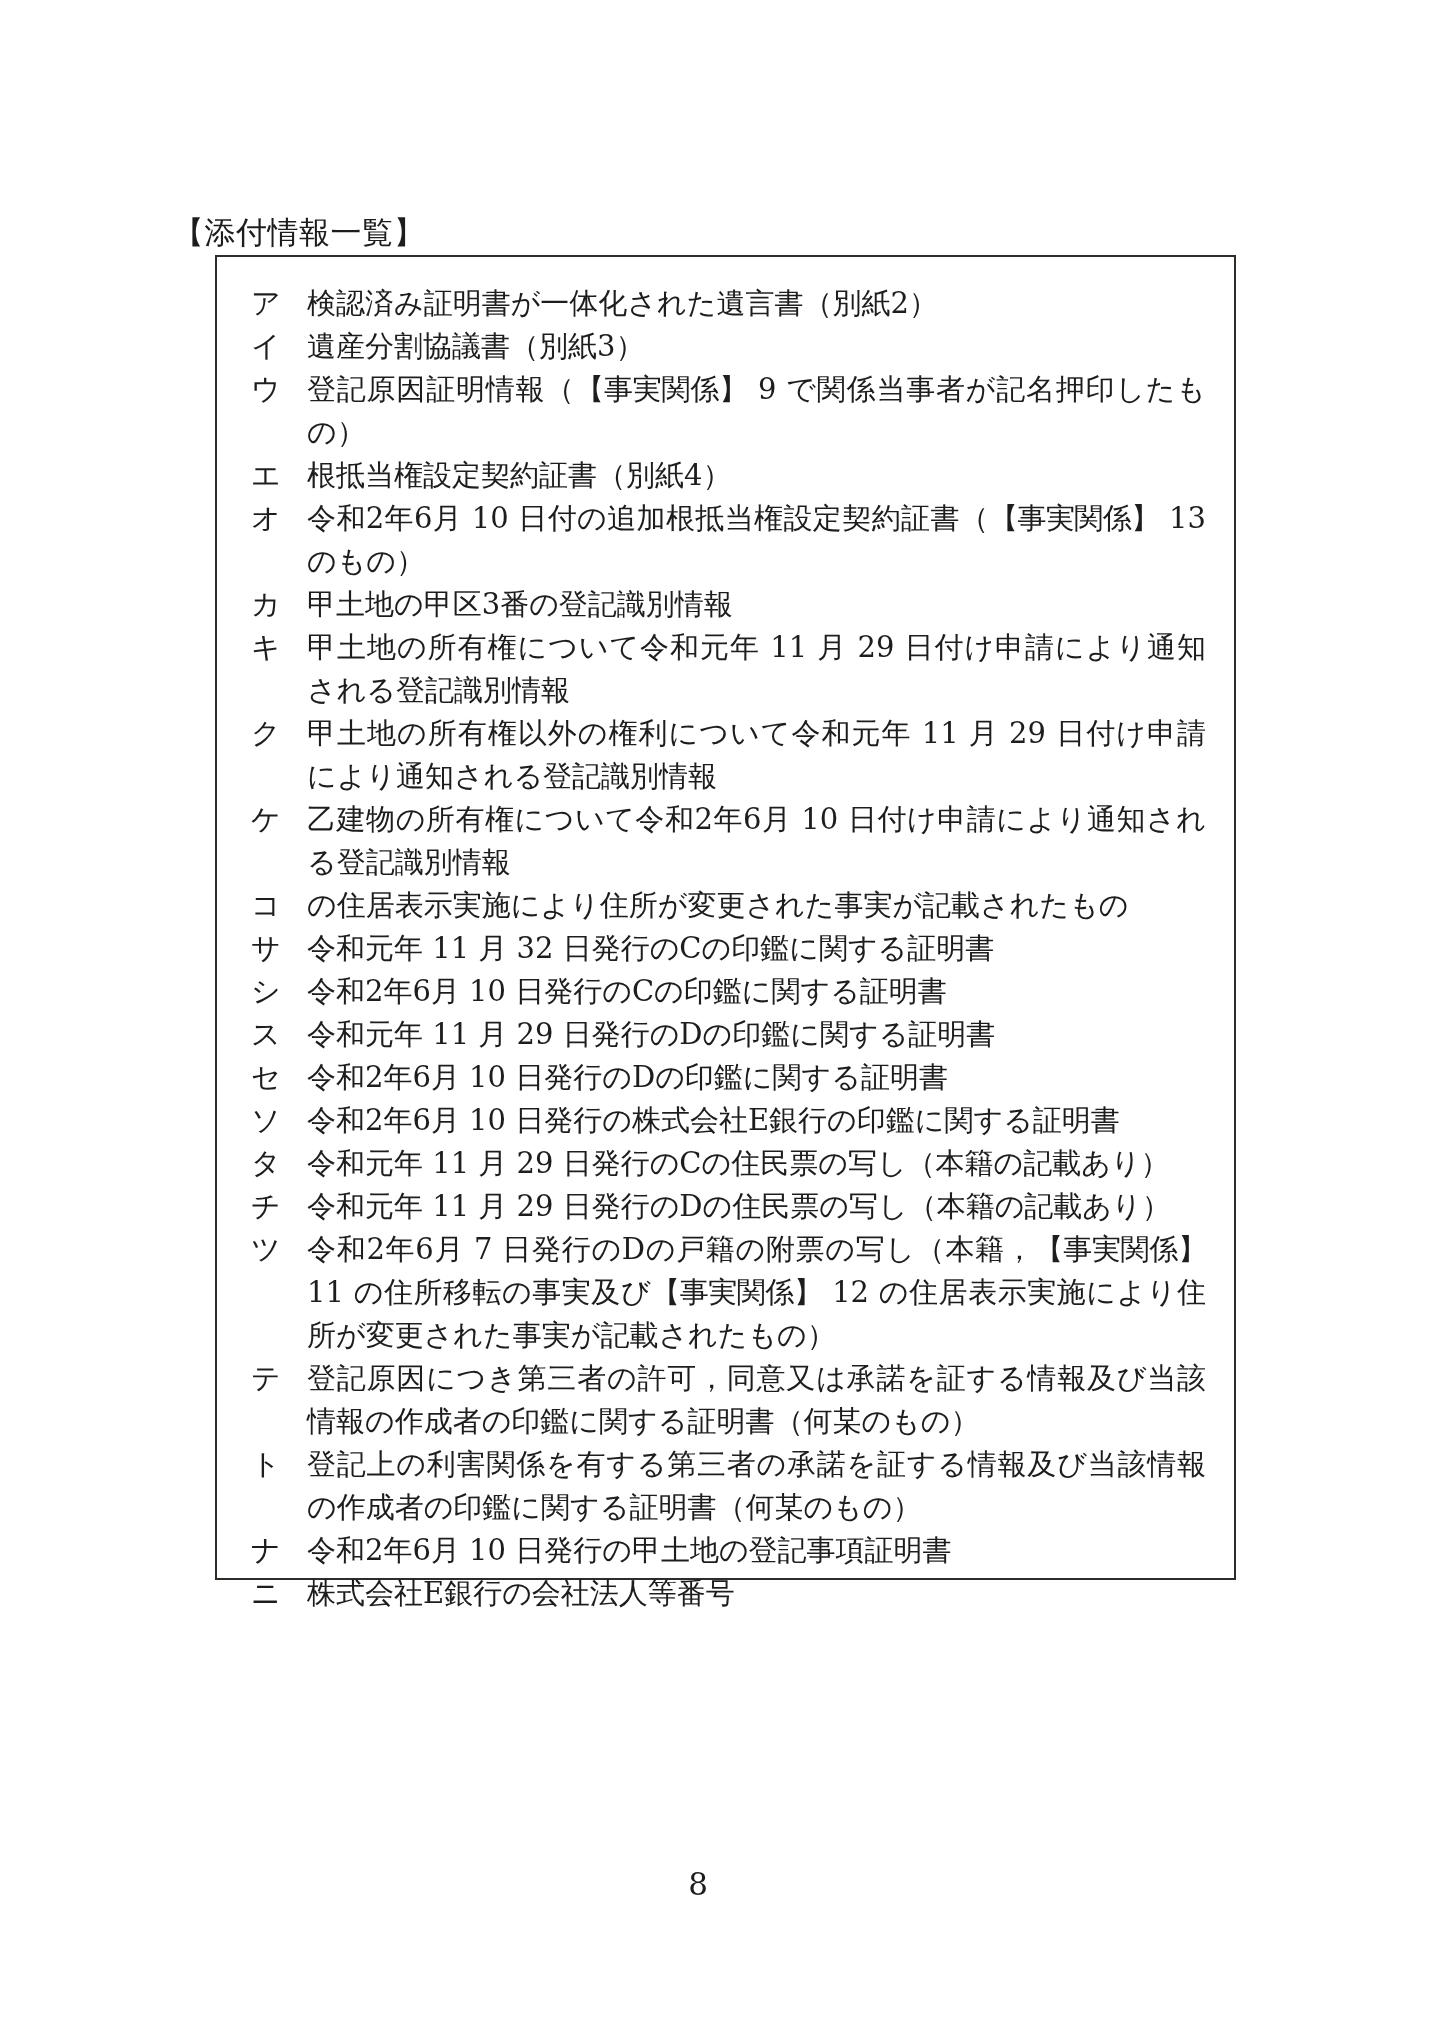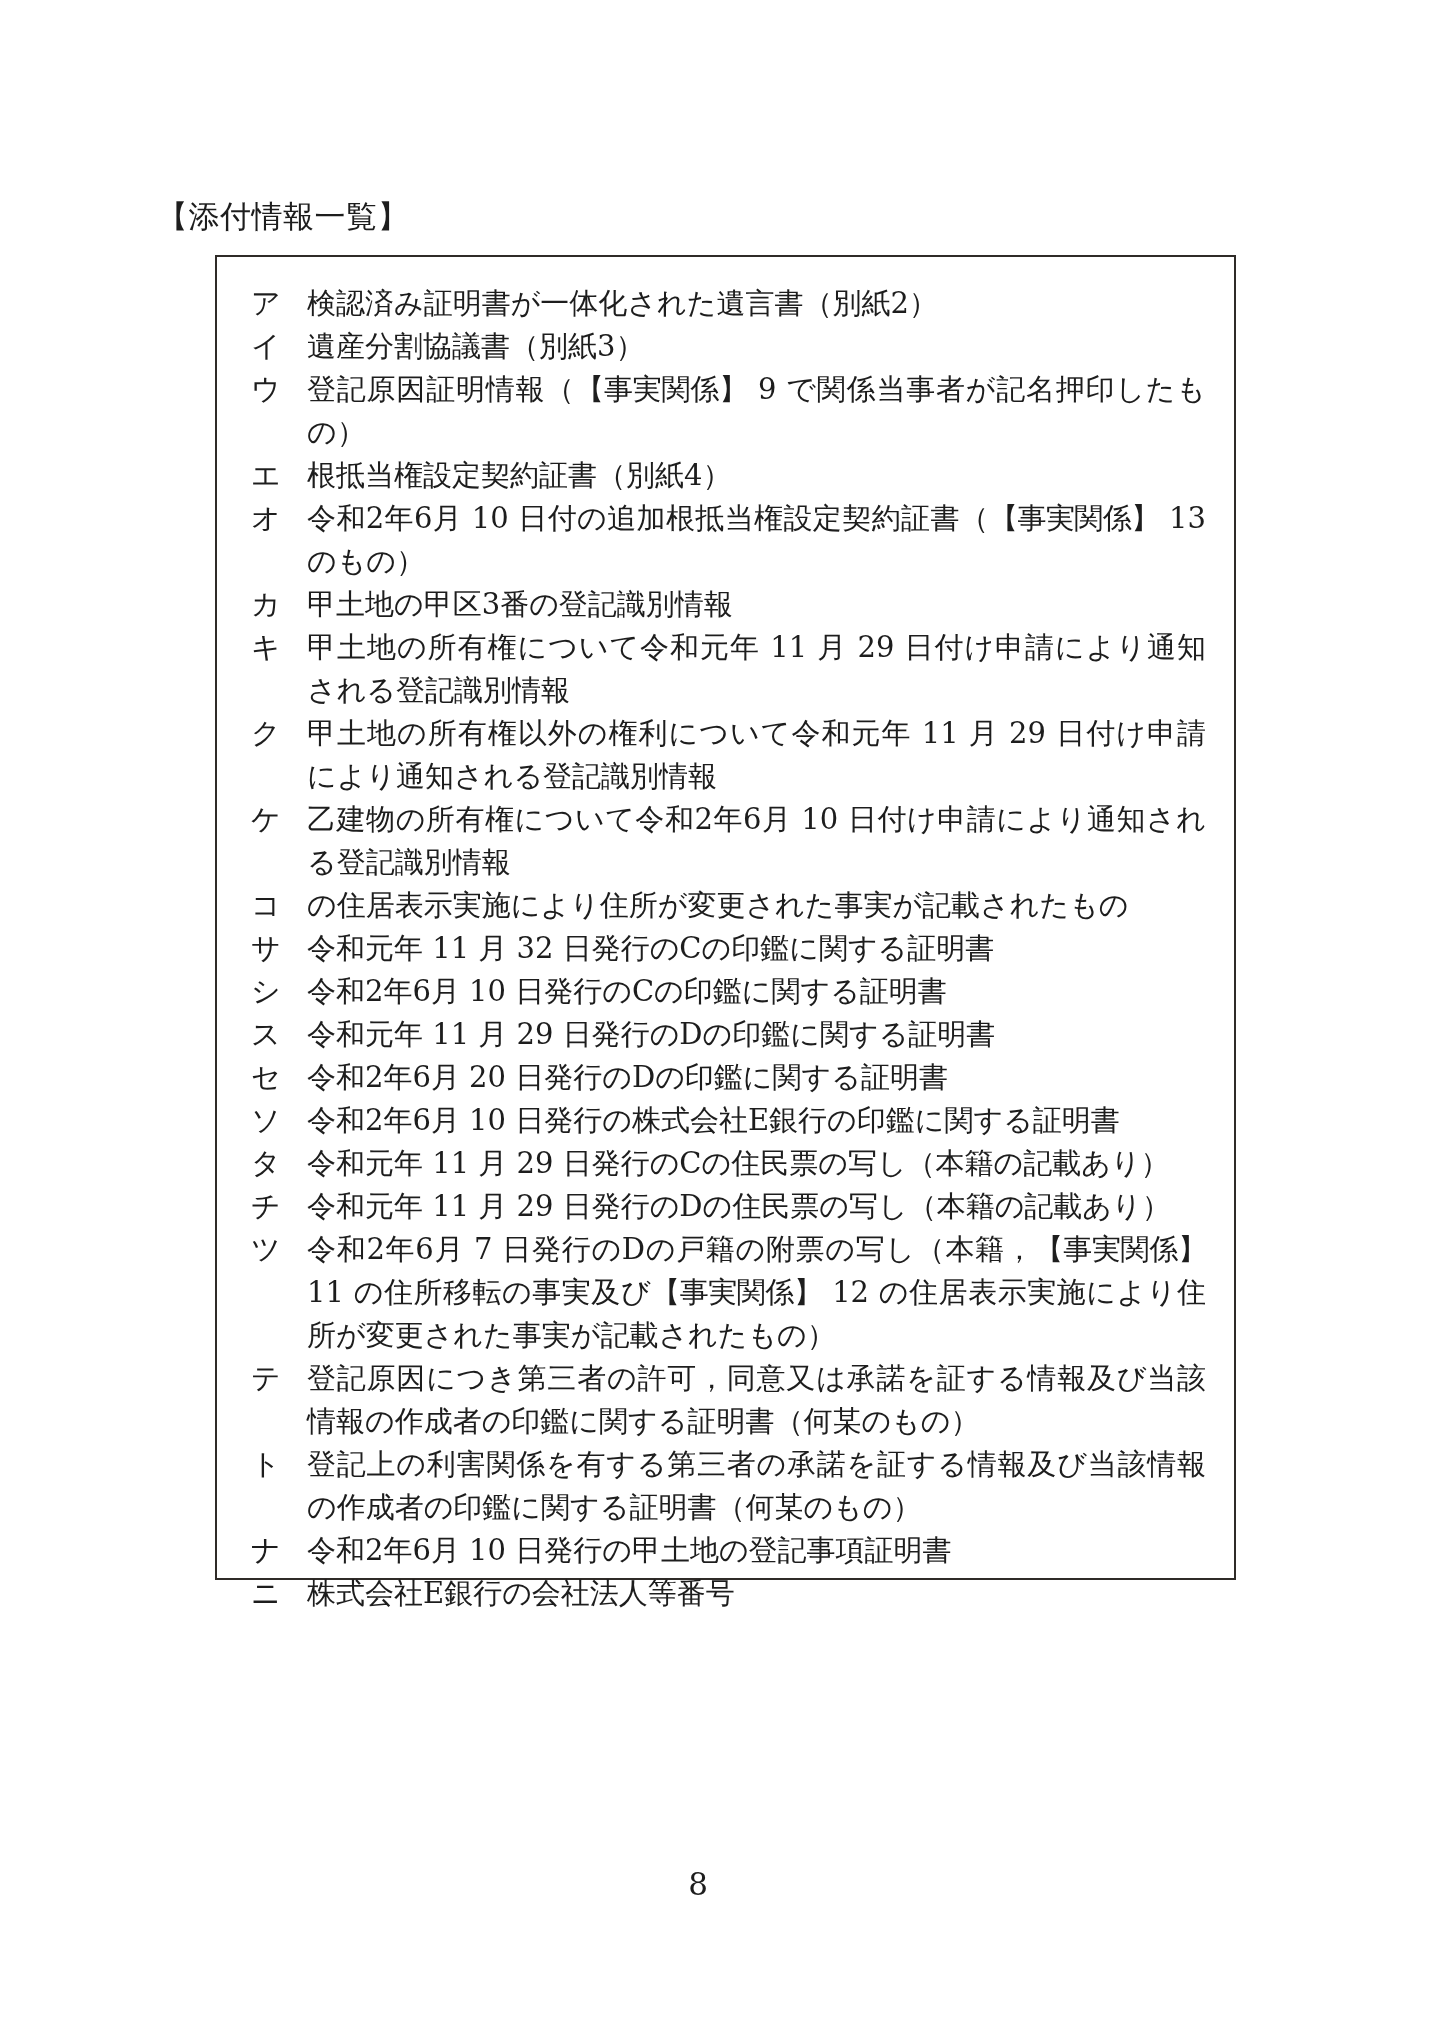--- a/index.html
+++ b/index.html
@@ -13,21 +13,21 @@
     height: 2025px;
     background: #ffffff;
     color: #1d1d1d;
     font-family: "DejaVu Serif", "Liberation Serif", serif;
     overflow: hidden;
   }
   .doc-title {
     position: absolute;
     left: 157px;
     top: 196px;
-    margin: 0;
+    margin: 16px;
     font-size: 31px;
     font-weight: normal;
     letter-spacing: 0.5px;
     white-space: nowrap;
   }
   .list-box {
     position: absolute;
     left: 215px;
     top: 255px;
     width: 1021px;
@@ -125,21 +125,21 @@
         <li class="item">
           <span class="item-label">シ</span>
           <span class="item-text"><span>令和2年6月 10 日発行のCの印鑑に関する証明書</span></span>
         </li>
         <li class="item">
           <span class="item-label">ス</span>
           <span class="item-text"><span>令和元年 11 月 29 日発行のDの印鑑に関する証明書</span></span>
         </li>
         <li class="item">
           <span class="item-label">セ</span>
-          <span class="item-text"><span>令和2年6月 20 日発行のDの印鑑に関する証明書</span></span>
+          <span class="item-text"><span>令和2年6月 10 日発行のDの印鑑に関する証明書</span></span>
         </li>
         <li class="item">
           <span class="item-label">ソ</span>
           <span class="item-text"><span>令和2年6月 10 日発行の株式会社E銀行の印鑑に関する証明書</span></span>
         </li>
         <li class="item">
           <span class="item-label">タ</span>
           <span class="item-text"><span>令和元年 11 月 29 日発行のCの住民票の写し（本籍の記載あり）</span></span>
         </li>
         <li class="item">

